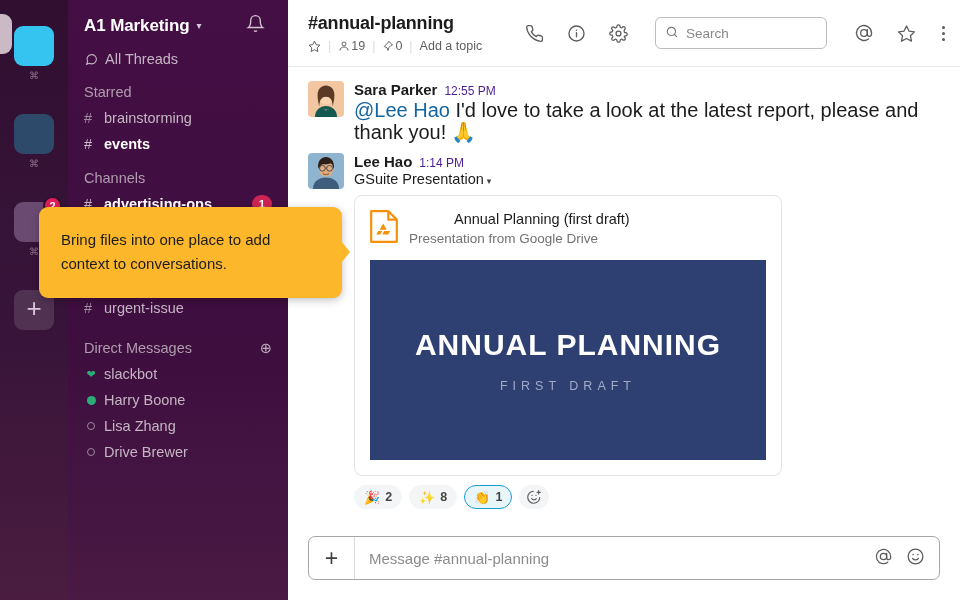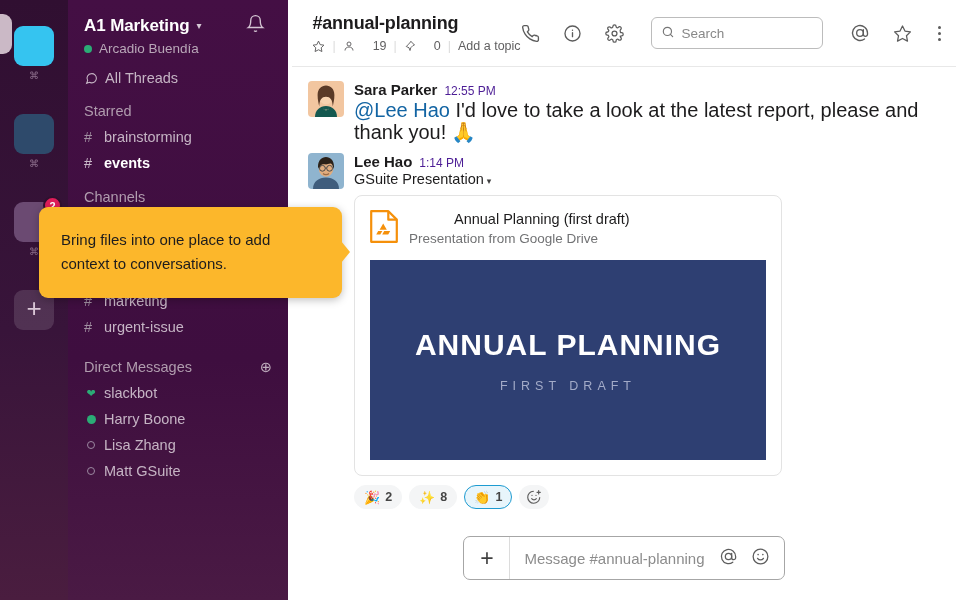--- a/index.html
+++ b/index.html
@@ -106,30 +106,30 @@
   }
   .callout-arrow {
     position: absolute; left: 341px; top: 241px; z-index: 41;
     width: 0; height: 0;
     border-top: 11px solid transparent;
     border-bottom: 11px solid transparent;
     border-left: 9px solid #fcb72b;
   }
 
   
-  .main { flex: 1; height: 600px; display: flex; flex-direction: column; background: #fff; align-items: center; }
+  .main { flex: 1; height: 600px; display: flex; flex-direction: column; background: #fff; }
   .chead {
     height: 67px; border-bottom: 1px solid #e8e8e8;
     display: flex; align-items: center; padding: 0 12px 0 20px; flex: 0 0 67px;
   }
   .chead-left { display: flex; flex-direction: column; justify-content: center; }
   .chead-title { font-size: 18px; font-weight: bold; color: #1d1c1d; letter-spacing: -.2px; }
   .chead-meta { display: flex; align-items: center; gap: 7px; margin-top: 5px; color: #616061; font-size: 12.5px; }
   .chead-meta .sep { color: #dcdcdc; }
-  .chead-meta .mi { display: inline-flex; align-items: center; gap: 18px; }
+  .chead-meta .mi { display: inline-flex; align-items: center; gap: 1px; }
   .chead-right { margin-left: auto; display: flex; align-items: center; gap: 23px; }
   .searchbox {
     width: 172px; height: 32px; border: 1px solid #bcbcbc; border-radius: 6px;
     display: flex; align-items: center; gap: 7px; padding: 0 9px;
     color: #888; font-size: 13.5px; margin: 0 4px;
   }
   .icon-btn { color: #5c5c5c; display: inline-flex; align-items: center; }
   .kebab { display: flex; flex-direction: column; gap: 3px; padding: 0 3px; }
   .kebab i { width: 3px; height: 3px; border-radius: 50%; background: #5c5c5c; display: block; }
 
@@ -220,24 +220,20 @@
       <div class="team-row">
         <span class="team-name">A1 Marketing</span>
         <span class="team-caret">▾</span>
         <span class="bell">
           <svg width="19" height="19" viewBox="0 0 24 24" fill="none" stroke="#d3c4d2" stroke-width="1.7">
             <path d="M18 8A6 6 0 006 8c0 7-3 9-3 9h18s-3-2-3-9"></path>
             <path d="M13.7 21a2 2 0 01-3.4 0"></path>
           </svg>
         </span>
       </div>
-      <div class="presence-row">
-        <span class="dot-green"></span>
-        <span class="user-name">Arcadio Buendía</span>
-      </div>
     </div>
 
     <div class="nav-item">
       <span class="ico">
         <svg width="13" height="13" viewBox="0 0 24 24" fill="none" stroke="#c5b4c4" stroke-width="2">
           <path d="M21 11.5a8.4 8.4 0 01-9 8.5 8.5 8.5 0 01-3.8-.9L3 21l1.9-5.2A8.4 8.4 0 0112 3a8.4 8.4 0 019 8.5z"></path>
         </svg>
       </span>
       <span>All Threads</span>
     </div>
@@ -307,21 +303,21 @@
     <div class="dm">
       <span class="pres">
           <span class="ring"></span>
         </span>
       <span class="label">Lisa Zhang</span>
     </div>
     <div class="dm">
       <span class="pres">
           <span class="ring"></span>
         </span>
-      <span class="label">Matt GSuite</span>
+      <span class="label">Drive Brewer</span>
     </div>
   </div>
 
   <div class="callout">
     <span>Bring files into one place to add context to conversations.</span>
   </div>
   <div class="callout-arrow"></div>
 
   <div class="main">
 

